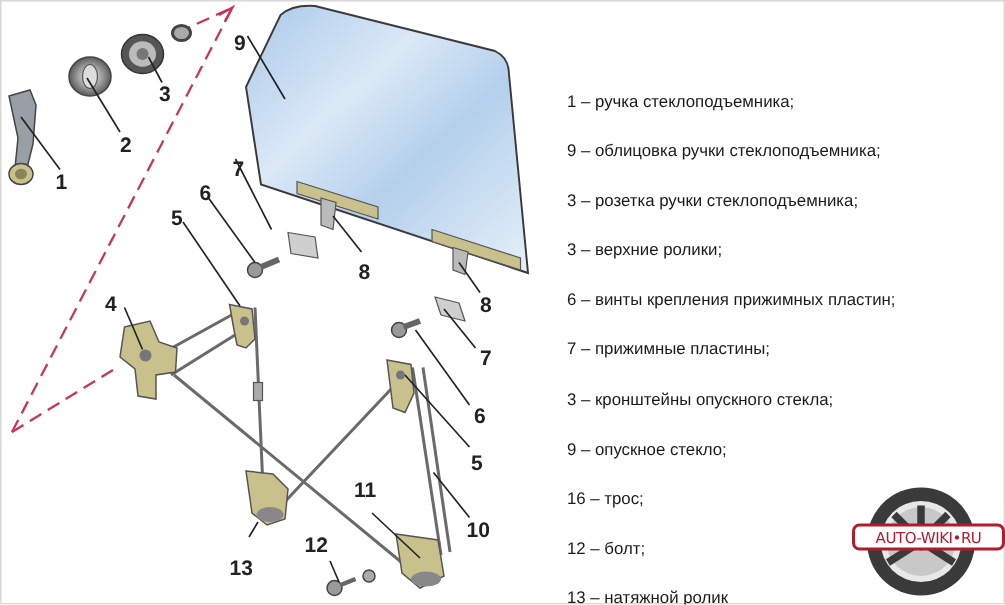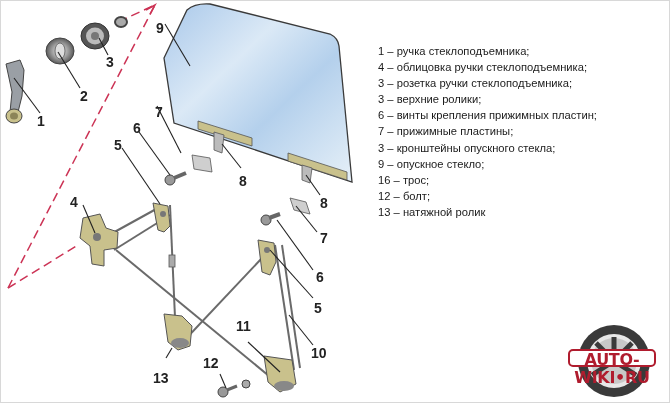--- a/index.html
+++ b/index.html
@@ -1,23 +1,23 @@
 <!DOCTYPE html>
 <html><head>
 <meta charset="utf-8">
 <style>
   html, body { margin:0; padding:0; }
   body { width:670px; height:403px; background:#ffffff; position:relative; overflow:hidden; font-family:"DejaVu Sans", sans-serif; }
   .frame { position:absolute; left:0; top:0; width:668px; height:401px; border:1px solid #d8d8d8; }
   svg.diagram { position:absolute; left:0; top:0; }
   .legend { position:absolute; left:378px; top:43px; font-family:"Liberation Sans", sans-serif; font-size:11.2px; line-height:16.1px; color:#1a1a1a; }
-  .legend div { white-space:nowrap; }
+  .legend div { white-space:nowrap;margin-top:17px; }
   .num { font-family:"Liberation Sans", sans-serif; font-weight:bold; font-size:14px; fill:#222; }
   .logo { position:absolute; left:566px; top:323px; width:96px; height:76px; }
-  .logo-text { position:absolute; left:568px; top:349px; width:88px; height:18px; border:2px solid #b01c2e; border-radius:5px; background:#fff; color:#b01c2e; font-family:"DejaVu Sans", sans-serif; font-weight:bold; font-size:16px; text-align:center; line-height:18px; letter-spacing:-0.3px; box-sizing:border-box; }
+  .logo-text { position:absolute; left:568px; top:349px; width:102px; height:18px; border:2px solid #b01c2e; border-radius:5px; background:#fff; color:#b01c2e; font-family:"DejaVu Sans", sans-serif; font-weight:normal; font-size:10px; text-align:center; line-height:18px; letter-spacing:-0.3px; box-sizing:border-box; }
 </style>
 </head>
 <body>
 
 <div class="frame"></div>
 
 <svg class="diagram" width="670" height="403" viewBox="0 0 670 403">
   <defs>
     <linearGradient id="glassGrad" x1="0" y1="0" x2="1" y2="1">
       <stop offset="0" stop-color="#a9c8ea"></stop>
@@ -143,21 +143,21 @@
   <text class="num" x="316" y="282">6</text>
   <text class="num" x="314" y="313">5</text>
   <text class="num" x="311" y="358">10</text>
   <text class="num" x="236" y="331">11</text>
   <text class="num" x="153" y="383">13</text>
   <text class="num" x="203" y="368">12</text>
 </svg>
 
 <div class="legend">
   <div>1 – ручка стеклоподъемника;</div>
-  <div>4 – облицовка ручки стеклоподъемника;</div>
+  <div>9 – облицовка ручки стеклоподъемника;</div>
   <div>3 – розетка ручки стеклоподъемника;</div>
   <div>3 – верхние ролики;</div>
   <div>6 – винты крепления прижимных пластин;</div>
   <div>7 – прижимные пластины;</div>
   <div>3 – кронштейны опускного стекла;</div>
   <div>9 – опускное стекло;</div>
   <div>16 – трос;</div>
   <div>12 – болт;</div>
   <div>13 – натяжной ролик</div>
 </div>

